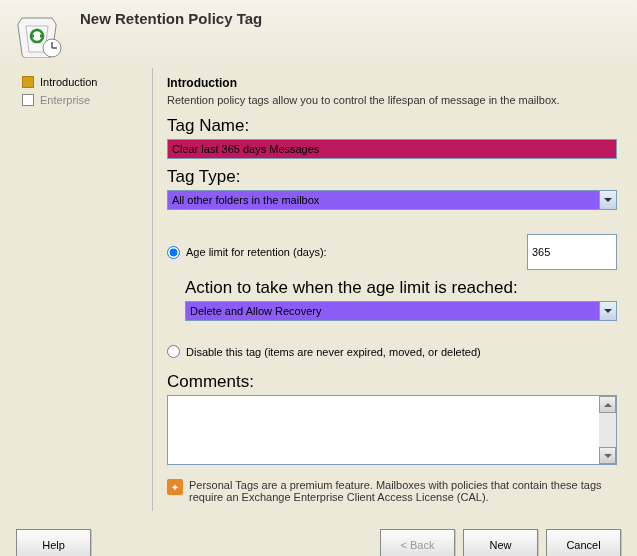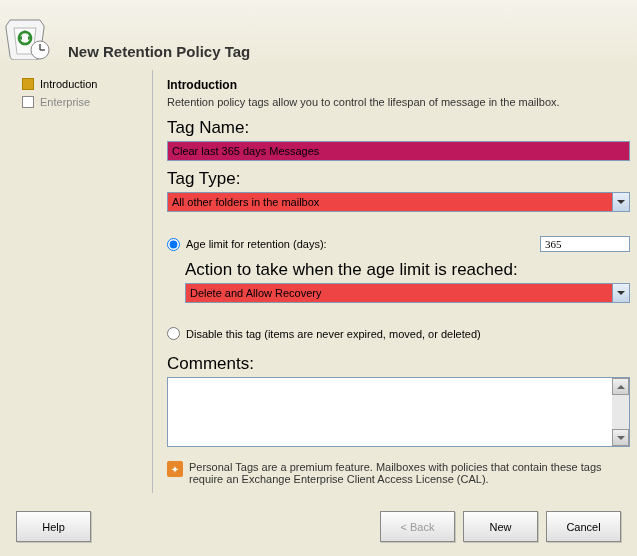--- a/index.html
+++ b/index.html
@@ -13,40 +13,40 @@
   color: #000;
 }
 .wizard {
   width: 100%;
   height: 100%;
   display: flex;
   flex-direction: column;
 }
 .header {
   display: flex;
-  align-items: flex-end;
-  padding: 10px 4px;
+  align-items: flex-start;
+  padding: 10px 16px;
   height: 70px;
   background: linear-gradient(to bottom, #f5f3ea, #ece9d8);
 }
 .header-icon {
   width: 48px;
   height: 48px;
   margin-right: 16px;
   position: relative;
 }
 .header-title {
   font-size: 15px;
   font-weight: bold;
   color: #333;
 }
 .body {
   flex: 1;
   display: flex;
-  padding: 0 7px 8px 12px;
+  padding: 0 20px 8px 12px;
 }
 .sidebar {
   width: 140px;
   padding: 8px 8px 8px 10px;
 }
 .step {
   display: flex;
   align-items: center;
   margin-bottom: 6px;
   font-size: 11px;
@@ -89,21 +89,21 @@
   width: 100%;
   border: 1px solid #7f9db9;
   padding: 2px 4px;
   font-family: inherit;
   font-size: 11px;
   height: 20px;
   background: #be185d;
 }
 .select-input {
   appearance: none;
-  background: #ef4444;
+  background: #8b5cf6;
   position: relative;
 }
 .select-wrap {
   position: relative;
 }
 .select-arrow {
   position: absolute;
   right: 1px;
   top: 1px;
   bottom: 1px;
@@ -119,23 +119,23 @@
   display: flex;
   align-items: center;
   margin-top: 24px;
 }
 .radio-row input[type="radio"] { margin-right: 6px; }
 .radio-row .spacer { flex: 1; }
 .num-input {
   width: 90px;
   border: 1px solid #7f9db9;
   padding: 2px 4px;
-  font-family: Liberation Serif, serif;
-  font-size: 11px;
-  height: 16px;
+  font-family: Liberation Sans, sans-serif;
+  font-size: 11px;
+  height: 36px;
 }
 .indent { margin-left: 18px; }
 .textarea-wrap {
   position: relative;
   width: 100%;
   height: 70px;
   border: 1px solid #7f9db9;
   background: #fff;
 }
 .textarea-wrap textarea {

